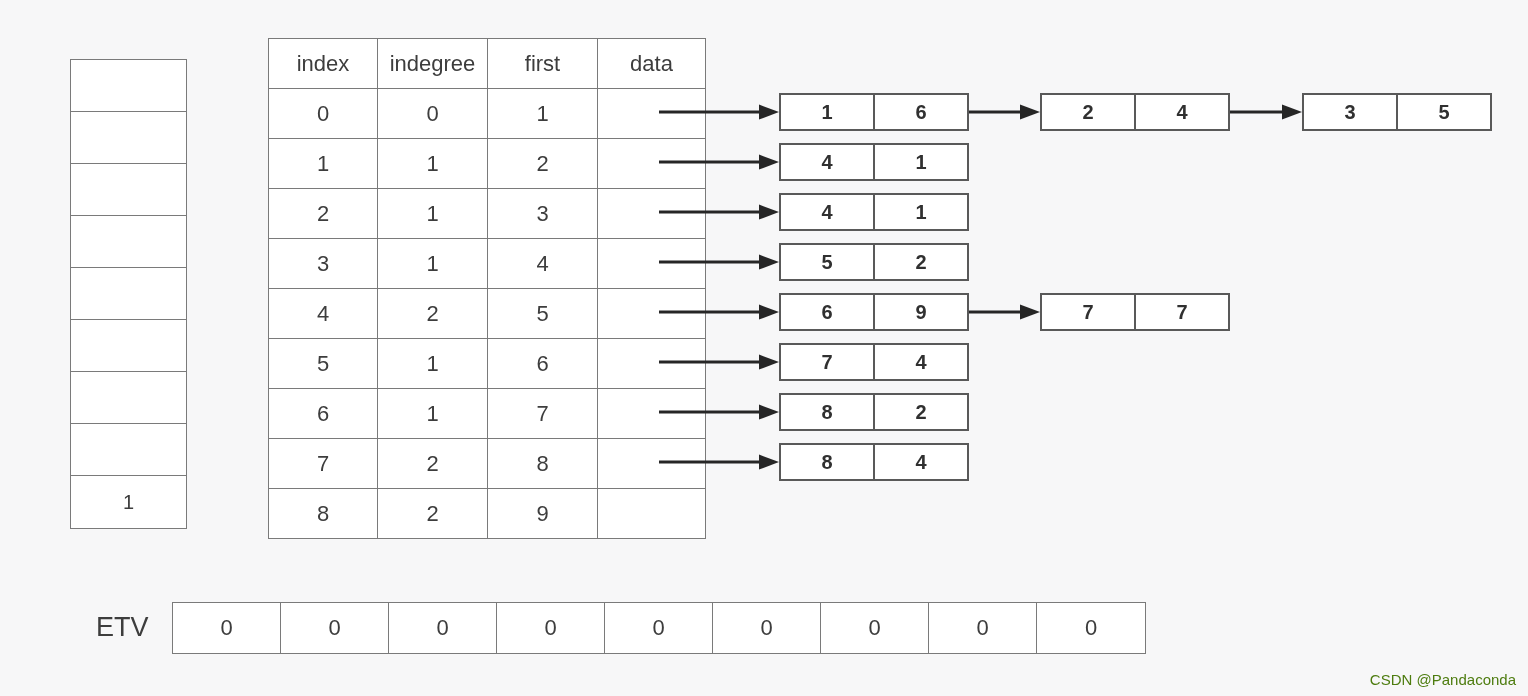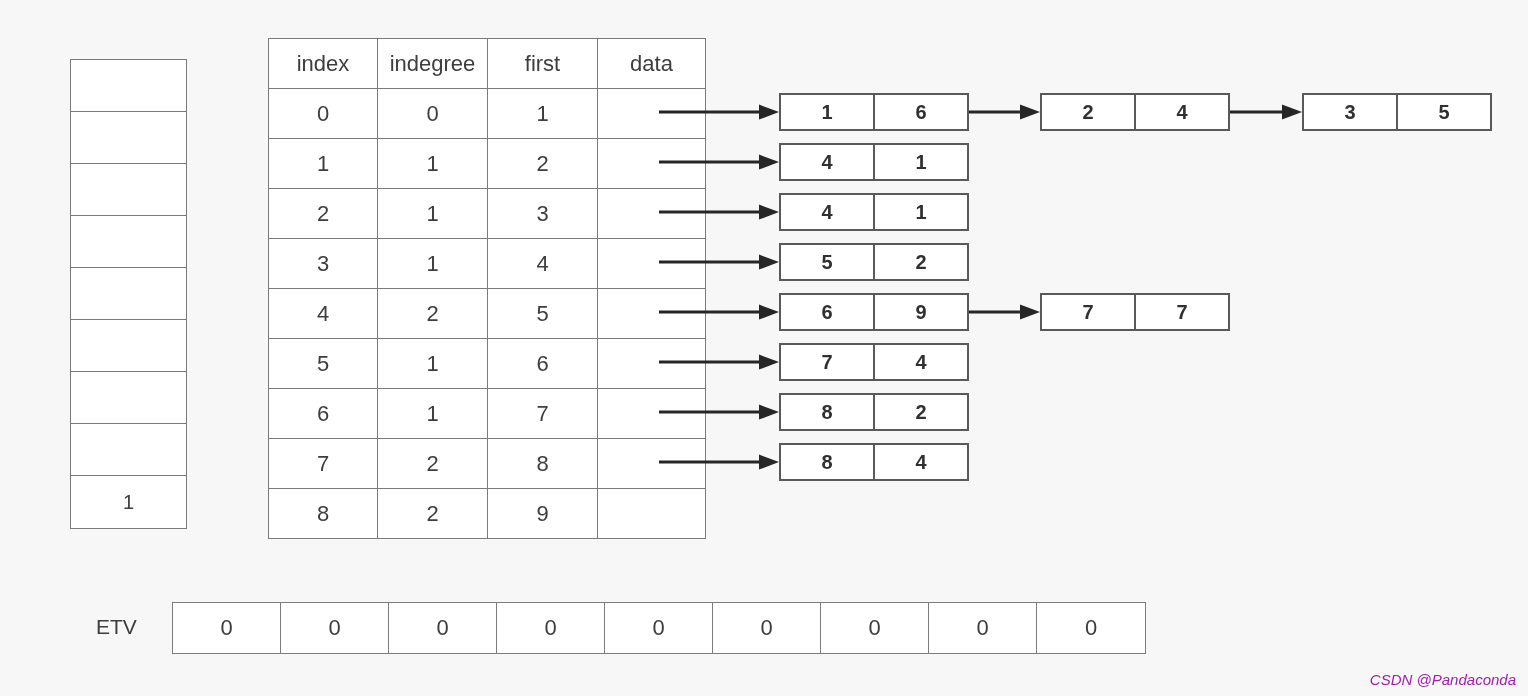--- a/index.html
+++ b/index.html
@@ -46,37 +46,37 @@
   .node-cell + .node-cell { border-left:2.5px solid #595959; }
 
   
   .arrows { position:absolute; left:0; top:0; pointer-events:none; }
   .arrow-line { stroke:#262626; stroke-width:3; }
   .arrow-head { fill:#262626; }
 
   
   .etv-label {
     position:absolute; left:96px; top:602px; width:68px; height:50px;
-    display:flex; align-items:center; font-size:21px;
+    display:flex; align-items:center; font-size:27px;
   }
   .etv-row {
     position:absolute; left:172px; top:602px; display:flex;
     background:#ffffff; border:1.5px solid #7a7a7a;
   }
   .etv-cell {
     width:108px; height:50px; box-sizing:border-box;
     border-right:1.5px solid #7a7a7a;
     display:flex; align-items:center; justify-content:center;
     font-size:22px;
   }
   .etv-cell:last-child { border-right:none; }
 
   .watermark {
     position:absolute; right:12px; bottom:8px;
-    font-size:15px; color:#a21caf;font-style:italic;
+    font-size:15px; color:#4d7c0f;
   }
 </style>
 </head>
 <body>
 
 <div class="canvas">
 
   <div class="stack">
     <div class="stack-cell"></div>
     <div class="stack-cell"></div>

